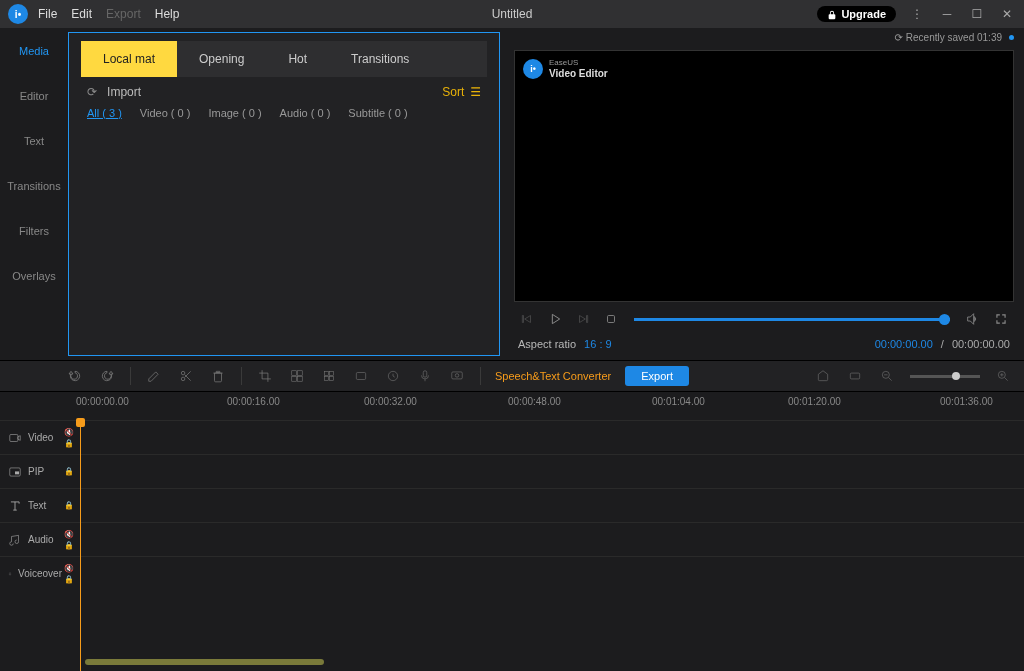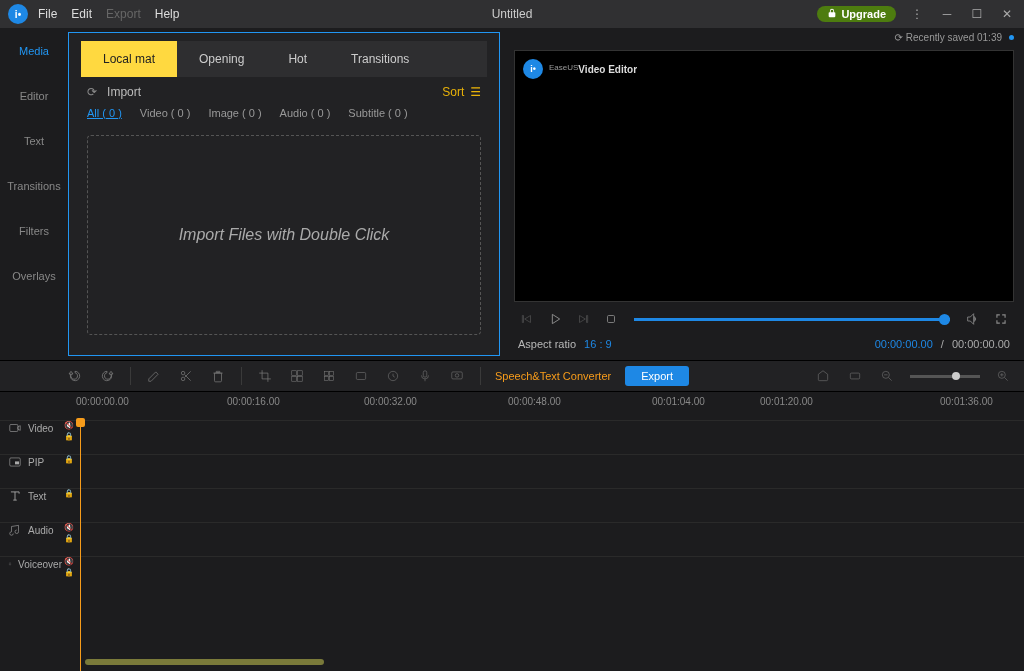--- a/index.html
+++ b/index.html
@@ -6,21 +6,21 @@
 body { width: 1024px; height: 671px; background: #1c1c1e; color: #b8b8b8; font-size: 12px; overflow: hidden; }
 
 
 .titlebar { height: 28px; background: #303032; display: flex; align-items: center; padding: 0 8px; position: relative; }
 .app-logo { width: 20px; height: 20px; border-radius: 50%; background: #1e88e5; display: flex; align-items: center; justify-content: center; margin-right: 10px; color: #fff; font-weight: bold; font-size: 10px; }
 .menu-items { display: flex; gap: 14px; }
 .menu-items span { color: #ddd; cursor: pointer; }
 .menu-items .disabled { color: #666; }
 .title-center { position: absolute; left: 50%; transform: translateX(-50%); color: #ccc; }
 .title-right { margin-left: auto; display: flex; align-items: center; gap: 12px; }
-.upgrade-btn { background: #4d7c0f; color: #fff; border-radius: 11px; padding: 2px 10px; display: flex; align-items: flex-start; gap: 4px; font-size: 11px; font-weight: 600; }
+.upgrade-btn { background: #000000; color: #fff; border-radius: 11px; padding: 2px 10px; display: flex; align-items: flex-end; gap: 4px; font-size: 11px; font-weight: 600; }
 .win-btn { width: 18px; height: 18px; display: flex; align-items: center; justify-content: center; color: #aaa; cursor: pointer; }
 
 
 .main { display: flex; height: 332px; }
 .sidebar { width: 68px; background: #1c1c1e; display: flex; flex-direction: column; }
 .sidebar-item { height: 45px; display: flex; align-items: center; justify-content: center; font-size: 11px; color: #888; cursor: pointer; }
 .sidebar-item.active { color: #2196f3; }
 
 .media-panel { flex: 1; border: 1px solid #2196f3; margin: 4px 4px 4px 0; background: #222224; padding: 0; max-width: 432px; }
 .media-tabs { display: flex; height: 36px; margin: 8px 12px 0 12px; background: #2e2e30; }
@@ -33,21 +33,21 @@
 .filter-tabs span { font-size: 11px; color: #999; cursor: pointer; }
 .filter-tabs span.active { color: #2196f3; text-decoration: underline; }
 .dropzone { margin: 10px 18px 14px 18px; height: 200px; border: 1px dashed #555; border-radius: 4px; display: flex; align-items: center; justify-content: center; font-style: italic; font-size: 16px; color: #aaa; cursor: pointer; }
 
 .preview { flex: 1; padding: 6px 10px 4px 10px; background: #1c1c1e; display: flex; flex-direction: column; position: relative; }
 .saved-label { position: absolute; right: 10px; top: 4px; font-size: 10px; color: #999; display:flex; align-items:center; gap:3px;}
 .saved-dot { width:5px; height:5px; border-radius:50%; background:#2196f3; margin-left:4px;}
 .preview-canvas { margin-top: 16px; flex: 1; background: #000; border: 1px solid #333; position: relative; }
 .watermark { position: absolute; top: 8px; left: 8px; display: flex; align-items: center; gap: 6px; }
 .watermark .wlogo { width: 20px; height: 20px; border-radius: 50%; background: #1e88e5; display: flex; align-items: center; justify-content: center; color:#fff; font-size:9px; font-weight:bold;}
-.watermark .wtext { display:flex; flex-direction:row; line-height:1.1;}
+.watermark .wtext { display:flex; flex-direction:column; line-height:1.1;}
 .watermark .wtext span:first-child { font-size:8px; color:#999;}
 .watermark .wtext span:last-child { font-size:10px; color:#ddd; font-weight:600;}
 .player-controls { height: 34px; display: flex; align-items: center; gap: 10px; padding: 0 4px; }
 .pc-btn { width: 18px; height: 18px; display:flex; align-items:center; justify-content:center; color: #888; cursor:pointer; }
 .pc-btn.dim { opacity: 0.4; }
 .seekbar { flex: 1; height: 3px; background: #1e88e5; position: relative; margin: 0 4px; cursor:pointer;}
 .seekbar .thumb { position: absolute; right: 0; top: -4px; width: 11px; height: 11px; background: #1e88e5; border-radius: 50%; }
 .ratio-row { display: flex; align-items: center; padding: 2px 4px 6px 4px; gap: 8px; font-size: 11px; }
 .ratio-row .ratio-val { color: #1e88e5; cursor:pointer; }
 .ratio-row .times { margin-left: auto; color: #1e88e5; }
@@ -62,21 +62,21 @@
 .toolbar .right { margin-left: auto; display: flex; align-items: center; gap: 14px; }
 .zoom-slider { width: 70px; height: 3px; background: #555; position: relative; cursor:pointer; }
 .zoom-slider .zthumb { position:absolute; right: 20px; top:-3px; width:8px; height:8px; border-radius:50%; background:#ccc;}
 
 
 .timeline { flex:1; background: #1c1c1e; display:flex; flex-direction:column; height: 279px; }
 .ruler { height: 28px; display:flex; padding-left:76px; position:relative; font-size:10px; color:#888;}
 .ruler .mark { position:absolute; top:4px; }
 .playhead { position:absolute; left:80px; top:0; bottom:0; width:1px; background:#f79c1b; z-index:5;}
 .playhead::before { content:''; position:absolute; top:-2px; left:-4px; width:9px; height:9px; background:#f79c1b; border-radius:2px;}
-.track { height: 34px; border-top: 1px solid #2a2a2a; display:flex; align-items:flex-start; position:relative;}
+.track { height: 34px; border-top: 1px solid #2a2a2a; display:flex; align-items:center; position:relative;}
 .track-label { width: 62px; display:flex; align-items:center; gap:6px; padding-left:8px; font-size:10px; color:#aaa;}
 .track-label svg { width:14px; height:14px; }
 .track-extra { width:14px; display:flex; flex-direction:column; align-items:center; gap:2px; color:#666; font-size:8px;}
 .tracks-wrap { position:relative; flex:1;}
 .hscroll { position:absolute; left:85px; right:700px; bottom:6px; height:6px; background:#7a7a3a; border-radius:3px;}
 
 svg { fill: currentColor; }
 </style>
 </head>
 <body>
@@ -123,27 +123,26 @@
     </div>
     <div class="import-row">
       <span style="color:#888;">⟳</span>
       <span class="import-label">Import</span>
       <div class="sort">
         <span>Sort</span>
         <span>☰</span>
       </div>
     </div>
     <div class="filter-tabs">
-      <span class="active">All ( 0 )</span>
+      <span class="active">All ( 3 )</span>
       <span>Video ( 0 )</span>
       <span>Image ( 0 )</span>
       <span>Audio ( 0 )</span>
       <span>Subtitle ( 0 )</span>
     </div>
-    <div class="dropzone">Import Files with Double Click</div>
   </div>
 
   <div class="preview">
     <div class="saved-label">
       <span>⟳</span>
         <span>Recently saved 01:39</span>
         <span class="saved-dot"></span>
     </div>
     <div class="preview-canvas">
       <div class="watermark">
@@ -304,21 +303,21 @@
   </div>
 </div>
 
 <div class="timeline">
   <div class="ruler">
     <div class="mark" style="left:76px">00:00:00.00</div>
     <div class="mark" style="left:227px">00:00:16.00</div>
     <div class="mark" style="left:364px">00:00:32.00</div>
     <div class="mark" style="left:508px">00:00:48.00</div>
     <div class="mark" style="left:652px">00:01:04.00</div>
-    <div class="mark" style="left:760px">00:01:20.00</div>
+    <div class="mark" style="left:788px">00:01:20.00</div>
     <div class="mark" style="left:940px">00:01:36.00</div>
   </div>
   <div class="tracks-wrap">
     <div class="playhead"></div>
     <div class="track">
       <div class="track-label">
         <svg viewBox="0 0 24 24">
             <rect x="3" y="6" width="14" height="12" rx="2" fill="none" stroke="currentColor"></rect>
             <path d="M17 10l4-2v8l-4-2z" fill="none" stroke="currentColor"></path>
           </svg>

